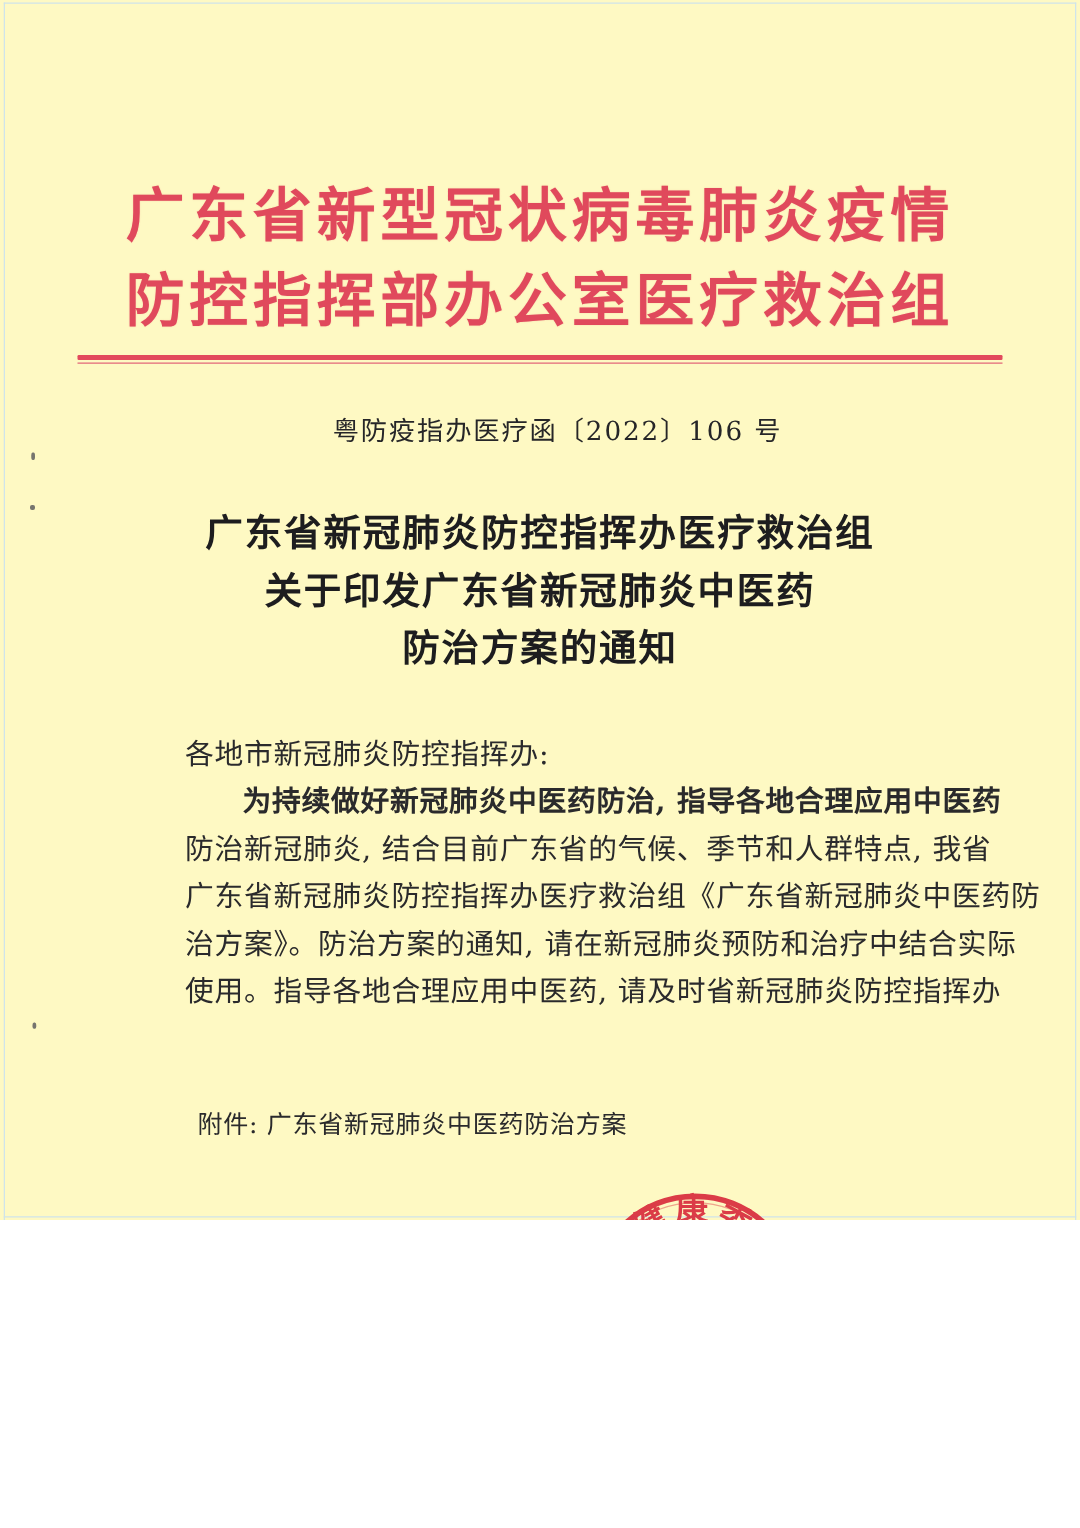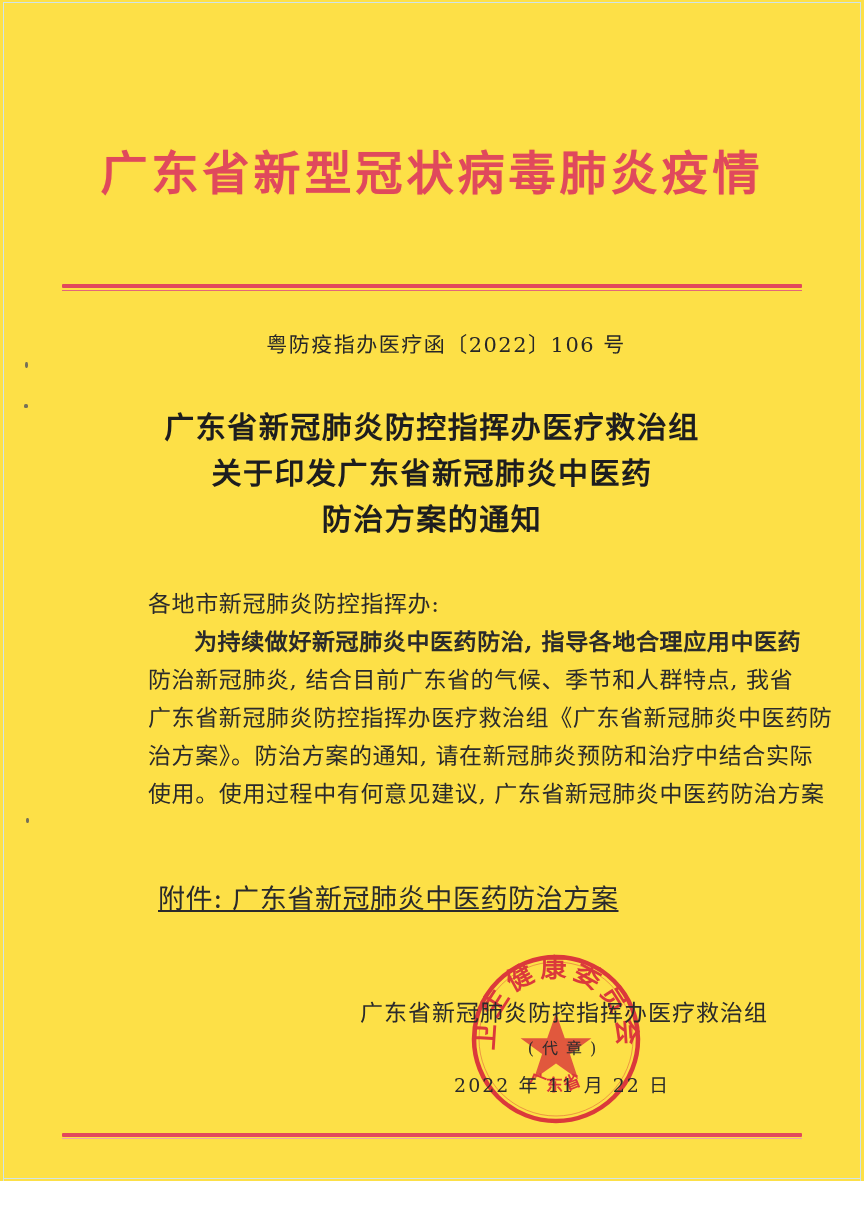--- a/index.html
+++ b/index.html
@@ -8,22 +8,22 @@
     padding: 0;
     background: #ffffff;
   }
   body {
     font-family: "DejaVu Serif", "Liberation Serif", serif;
   }
 
   .page {
     position: relative;
     width: 864px;
-    height: 1181px;
-    background: #fde047;
+    height: 976px;
+    background: #fef9c3;
     overflow: hidden;
     box-sizing: border-box;
   }
 
   
   .scan-edge {
     position: absolute;
     background: #cfe4ea;
     z-index: 1;
   }
@@ -127,27 +127,26 @@
     color: #2a2a2c;
     white-space: nowrap;
     margin-left: 36px;
   }
   .body-line.indent { text-indent: 46px; font-weight: bold; }
 
   .attachment {
     position: absolute;
     left: 158px;
     top: 880px;
-    font-size: 27px;
+    font-size: 20px;
     line-height: 38px;
     letter-spacing: .6px;
     color: #2a2a2c;
     white-space: nowrap;
     z-index: 4;
-    text-decoration: underline;
   }
 
   
   .signature {
     position: absolute;
     left: 360px;
     width: 404px;
     top: 995px;
     text-align: center;
     z-index: 6;
@@ -194,20 +193,21 @@
   <div class="scan-edge right"></div>
   <div class="scan-edge top"></div>
   <div class="scan-edge bottom"></div>
 
   <div class="speckle" style="left:25px; top:362px; width:3px; height:6px;"></div>
   <div class="speckle" style="left:24px; top:404px; width:4px; height:4px;"></div>
   <div class="speckle" style="left:26px; top:818px; width:3px; height:5px;"></div>
 
   <div class="masthead">
     <div class="masthead-line">广东省新型冠状病毒肺炎疫情</div>
+    <div class="masthead-line">防控指挥部办公室医疗救治组</div>
   </div>
 
   <div class="rule-wrap header-rule">
     <div class="rule-thick"></div>
     <div class="rule-thin"></div>
   </div>
 
   <div class="doc-number">粤防疫指办医疗函〔2022〕106 号</div>
 
   <div class="doc-title">
@@ -215,21 +215,21 @@
     <div class="title-line">关于印发广东省新冠肺炎中医药</div>
     <div class="title-line">防治方案的通知</div>
   </div>
 
   <div class="body-block">
     <div class="body-line">各地市新冠肺炎防控指挥办:</div>
     <div class="body-line indent">为持续做好新冠肺炎中医药防治, 指导各地合理应用中医药</div>
     <div class="body-line">防治新冠肺炎, 结合目前广东省的气候、季节和人群特点, 我省</div>
     <div class="body-line">广东省新冠肺炎防控指挥办医疗救治组《广东省新冠肺炎中医药防</div>
     <div class="body-line">治方案》。防治方案的通知, 请在新冠肺炎预防和治疗中结合实际</div>
-    <div class="body-line">使用。使用过程中有何意见建议, 广东省新冠肺炎中医药防治方案</div>
+    <div class="body-line">使用。指导各地合理应用中医药, 请及时省新冠肺炎防控指挥办</div>
   </div>
 
   <div class="attachment">附件: 广东省新冠肺炎中医药防治方案</div>
 
   <div class="seal">
     <svg viewBox="0 0 172 172" xmlns="http://www.w3.org/2000/svg">
       <defs>
         <path id="arcTop" d="M 24,86 A 62,62 0 0 1 148,86" fill="none"></path>
         <path id="arcBottom" d="M 34,86 A 52,52 0 0 0 138,86" fill="none"></path>
       </defs>

